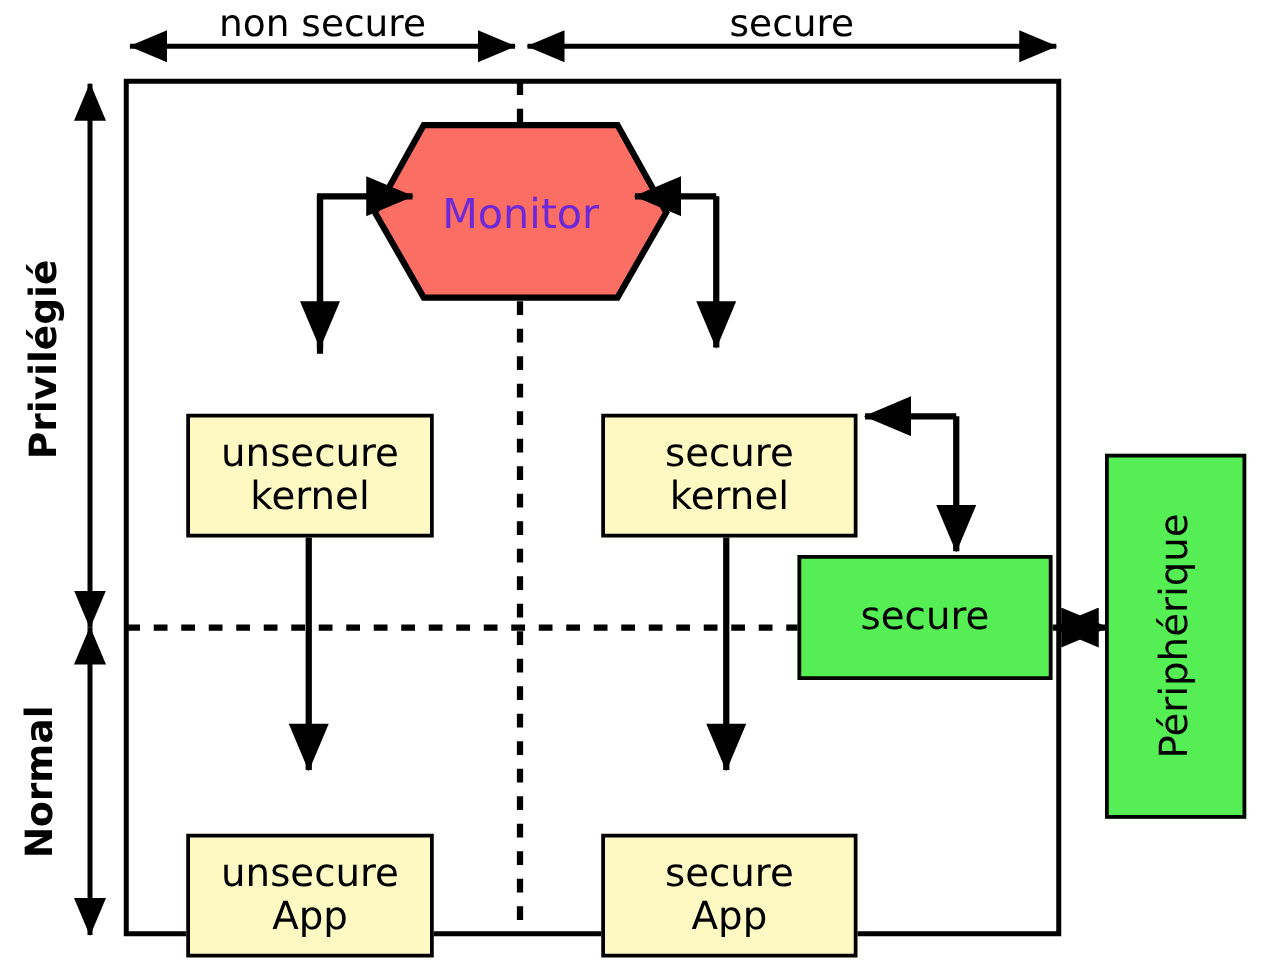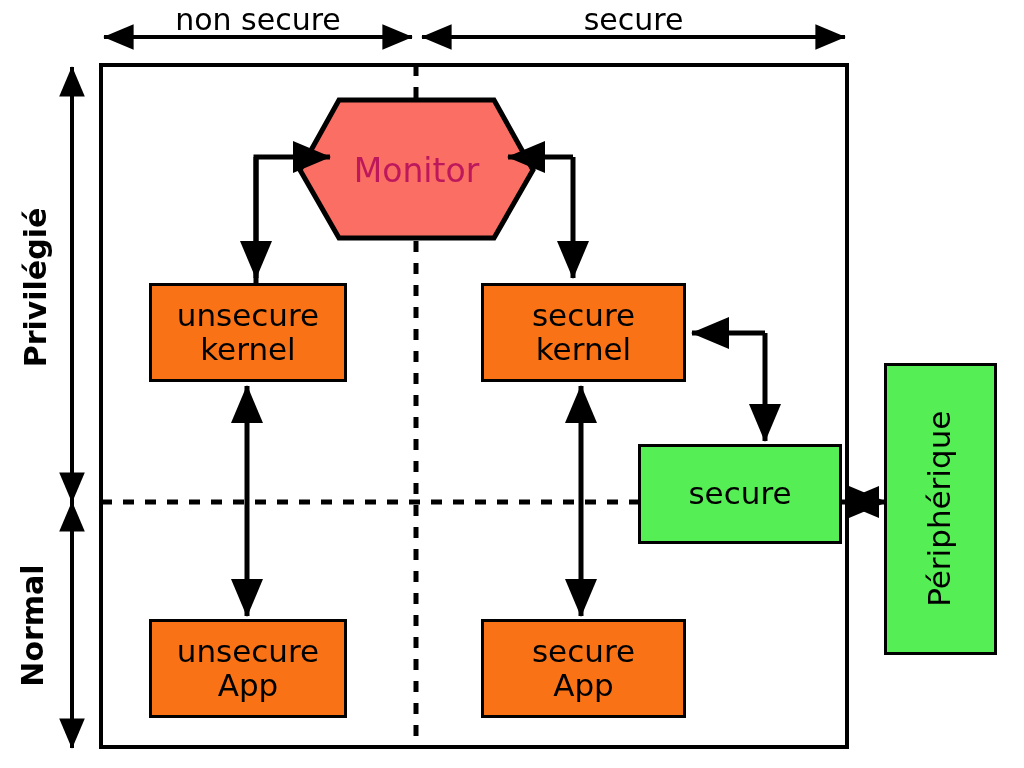--- a/index.html
+++ b/index.html
@@ -30,33 +30,33 @@
     border: 3px solid #000000;
     display: flex;
     align-items: center;
     justify-content: center;
     text-align: center;
     line-height: 1.08;
     color: #000000;
     font-size: 31px;
     font-family: "DejaVu Sans", "Liberation Sans", sans-serif;
   }
-  .node.yellow { background: #f97316; }
+  .node.yellow { background: #fef9c3; margin-top: 48px; }
   .node.green  { background: #55ee55; }
   .band-label {
     position: absolute;
     color: #000000;
     font-size: 30px;
     white-space: nowrap;
     text-align: center;
     font-family: "DejaVu Sans", "Liberation Sans", sans-serif;
   }
   .hex-label {
     position: absolute;
-    color: #be185d;
+    color: #6d28d9;
     font-size: 33px;
     white-space: nowrap;
     font-family: "DejaVu Sans", "Liberation Sans", sans-serif;
   }
   .vert-label {
     position: absolute;
     color: #000000;
     font-size: 31px;
     white-space: nowrap;
     transform: rotate(-90deg);

